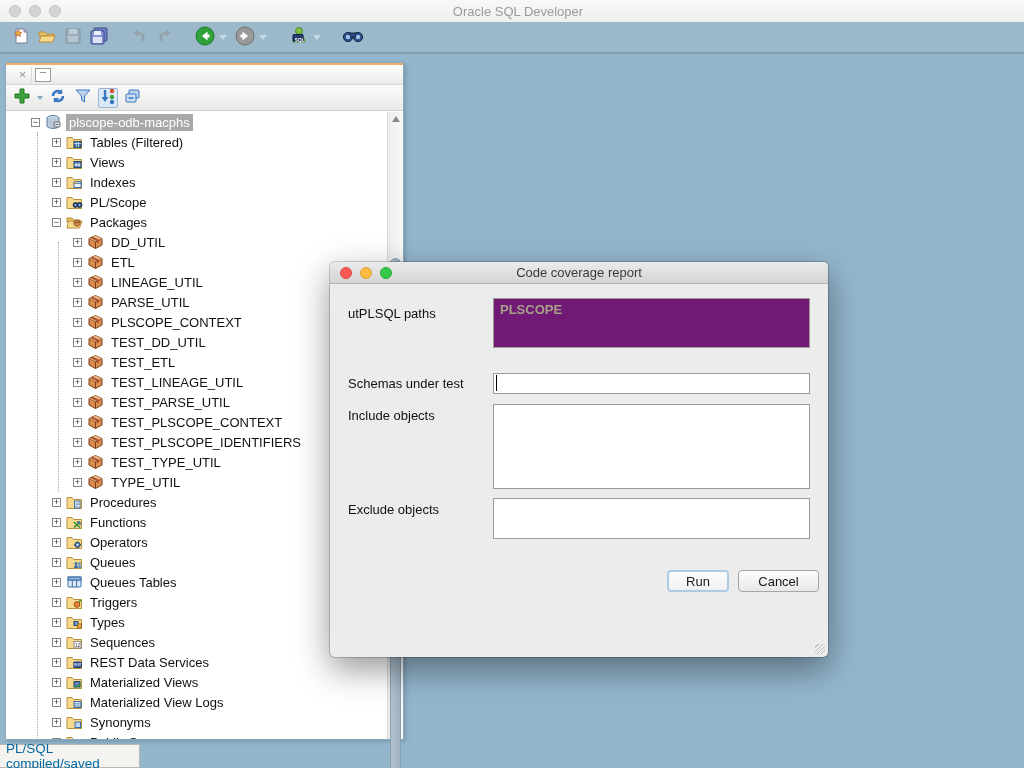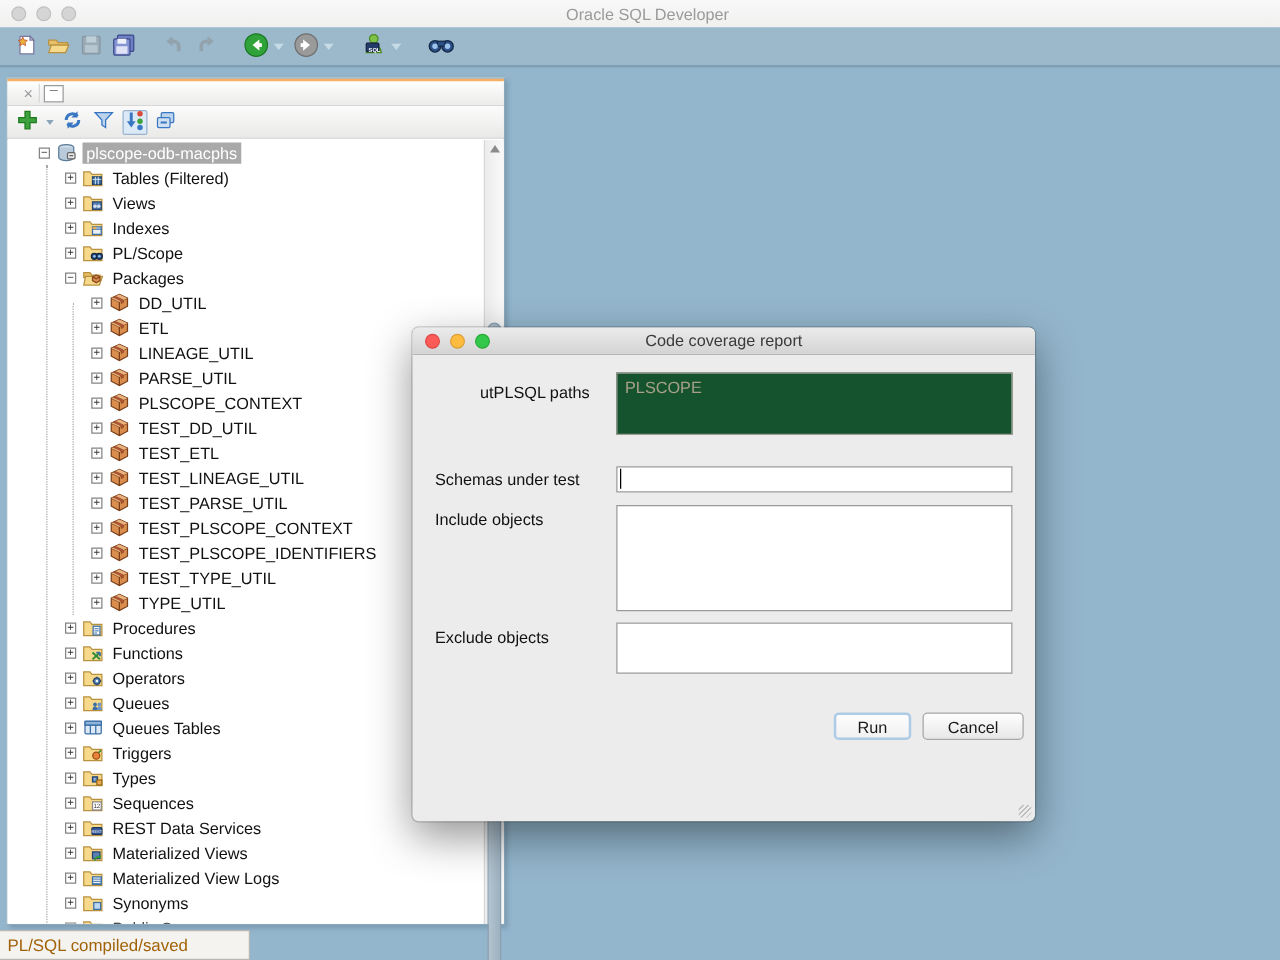--- a/index.html
+++ b/index.html
@@ -85,24 +85,24 @@
   }
   .scroll-arrow { width:0; height:0; margin:4px auto; border-left:4px solid transparent; border-right:4px solid transparent; }
   .scroll-arrow.up { border-bottom:6px solid #8b8b8b; }
   .scroll-thumb {
     position:absolute; left:2px; width:11px; top:146px; height:540px;
     background:linear-gradient(to right,#b3c3cf,#9db1c0);
     border:1px solid #8ba0b0; border-radius:6px;
   }
   
   .status-box {
-    position:absolute; left:0; top:744px; width:200px; height:24px;
+    position:absolute; left:0; top:744px; width:140px; height:24px;
     background:#f4f3f0; border:1px solid #b9b8b4; border-left:none;
     display:flex; align-items:center; padding-left:6px;
-    font-size:13.5px; color:#a16207;
+    font-size:13.5px; color:#0369a1;
   }
   
   .dialog {
     position:absolute; left:330px; top:262px; width:498px; height:395px;
     background:#ececec; border-radius:5px;
     box-shadow:0 12px 34px rgba(0,0,0,.42), 0 0 0 1px rgba(0,0,0,.18);
   }
   .dlg-titlebar {
     height:22px; border-radius:5px 5px 0 0;
     background:linear-gradient(#ebebeb,#d4d4d4);
@@ -110,21 +110,21 @@
     display:flex; align-items:center; position:relative;
   }
   .dlg-lights { display:flex; gap:8px; margin-left:10px; }
   .dlg-title { position:absolute; left:0; right:0; text-align:center; font-size:13px; color:#3a3a3a; }
   .dlg-label { position:absolute; font-size:13px; color:#111; }
   .dlg-textarea {
     position:absolute; border:1px solid #999; background:#fff;
     font-family:"Liberation Sans","DejaVu Sans",sans-serif; font-size:13px;
     padding:3px 6px; resize:none; outline:none;
   }
-  .dlg-textarea.disabled { background:#14532d; border-color:#9c9b94; color:#a7a089; }
+  .dlg-textarea.disabled { background:#701a75; border-color:#9c9b94; color:#a7a089;font-weight:bold; }
   .dlg-input {
     position:absolute; border:1px solid #999; background:#fff;
     font-size:13px; padding:0 4px; outline:none;
     font-family:"Liberation Sans","DejaVu Sans",sans-serif;
   }
   .caret { position:absolute; left:166px; top:375px; width:1px; height:16px; background:#000; }
   .dlg-btn {
     position:absolute; height:22px; font-size:13px; color:#1a1a1a;
     display:flex; align-items:center; justify-content:center;
     border-radius:4px; border:1px solid #a6a6a6;
@@ -679,21 +679,21 @@
 <div class="dialog">
   <div class="dlg-titlebar">
     <div class="dlg-lights">
       <span class="light" style="background:#fc5b57;border:1px solid #df4744;"></span>
       <span class="light" style="background:#fdbc40;border:1px solid #de9f34;"></span>
       <span class="light" style="background:#34c84a;border:1px solid #27aa35;"></span>
     </div>
     <div class="dlg-title">Code coverage report</div>
   </div>
 
-  <div class="dlg-label" style="left:18px; top:44px;margin-left:36px;">utPLSQL paths</div>
+  <div class="dlg-label" style="left:18px; top:44px;">utPLSQL paths</div>
   <textarea class="dlg-textarea disabled" style="left: 163px; top: 36px; width: 317px; height: 50px;" readonly="">PLSCOPE</textarea>
 
   <div class="dlg-label" style="left:18px; top:114px;">Schemas under test</div>
   <input class="dlg-input" style="left: 163px; top: 111px; width: 317px; height: 21px;" value="">
   <div class="caret" style="left:166px; top:113px; position:absolute;"></div>
 
   <div class="dlg-label" style="left:18px; top:146px;">Include objects</div>
   <textarea class="dlg-textarea" style="left: 163px; top: 142px; width: 317px; height: 85px;"></textarea>
 
   <div class="dlg-label" style="left:18px; top:240px;">Exclude objects</div>

